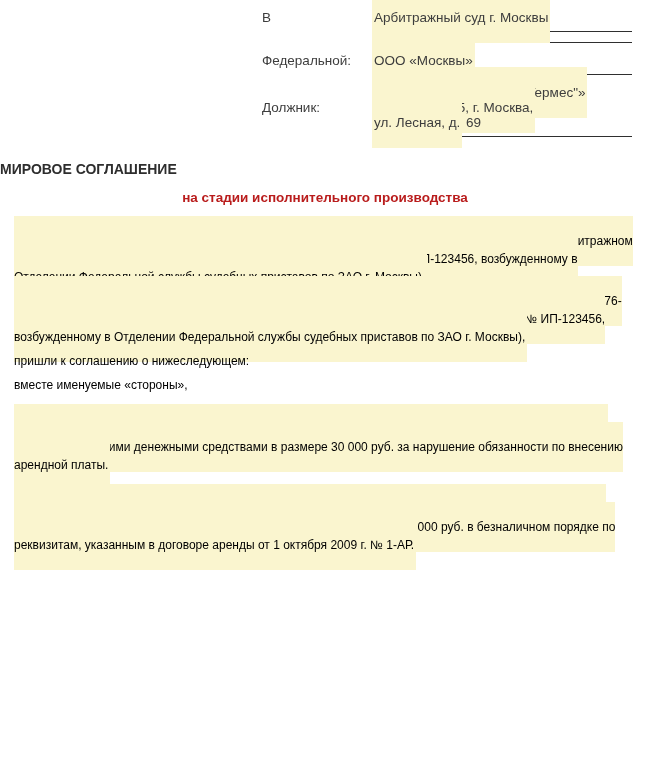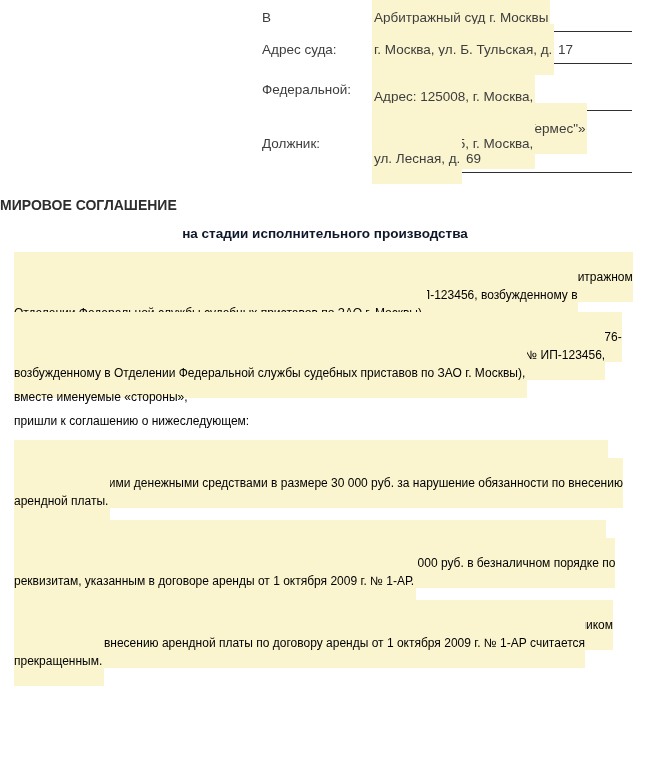--- a/index.html
+++ b/index.html
@@ -48,21 +48,21 @@
     font-size: 14px;
     font-weight: bold;
     color: #2d2d2d;
     line-height: 17px;
   }
   .subtitle {
     margin: 12px 0 0 0;
     text-align: center;
     font-size: 13.5px;
     font-weight: bold;
-    color: #0f172a;
+    color: #b91c1c;
     line-height: 15px;
   }
 
   
   .bodytext {
     margin: 27px 16px 0 14px;
     font-size: 12px;
     line-height: 18px;
     color: #000000;
   }
@@ -77,33 +77,26 @@
   <div class="header">
 
     <div class="hrow">
       <div class="hlabel">В</div>
       <div class="hvalue">
         <div class="vline"><span class="hl">Арбитражный суд г. Москвы</span><span class="suffix"></span></div>
       </div>
     </div>
     <div class="rule"></div>
 
-    <div class="hrow">
-      <div class="hlabel">Адрес суда:</div>
-      <div class="hvalue">
-        <div class="vline"><span class="hl">г. Москва, ул. Б. Тульская, д.</span><span class="suffix"> 17</span></div>
-      </div>
-    </div>
     <div class="rule"></div>
 
     <div class="hrow">
       <div class="hlabel">Федеральной:</div>
       <div class="hvalue">
         <div class="vline"><span class="hl">ООО «Москвы»</span><span class="suffix"></span></div>
-        <div class="vline"><span class="hl">Адрес: 125008, г. Москва,</span><span class="suffix"></span></div>
       </div>
     </div>
     <div class="rule"></div>
 
     <div class="hrow">
       <div class="hlabel">Должник:</div>
       <div class="hvalue">
         <div class="vline"><span class="hl">ООО «Торговая фирма "Гермес"»</span><span class="suffix"></span></div>
         <div class="vline"><span class="hl">Адрес: 104055, г. Москва,</span><span class="suffix"></span></div>
         <div class="vline"><span class="hl">ул. Лесная, д.</span><span class="suffix"> 69</span></div>
@@ -115,26 +108,25 @@
 
   <div class="title">МИРОВОЕ СОГЛАШЕНИЕ</div>
   <div class="subtitle">на стадии исполнительного производства</div>
 
   <div class="bodytext">
 
     <p><span class="hl">Общество с ограниченной ответственностью «Альфа» (истец по делу № А40-327/76-87-99876 в Арбитражном суде города Москвы; взыскатель по исполнительному производству № ИП-123456, возбужденному в Отделении Федеральной службы судебных приставов по ЗАО г. Москвы),</span></p>
 
     <p><span class="hl">и общество с ограниченной ответственностью «Торговая фирма "Гермес"» (ответчик по делу № А40-327/76-87-99876 в Арбитражном суде города Москвы, должник по исполнительному производству № ИП-123456, возбужденному в Отделении Федеральной службы судебных приставов по ЗАО г. Москвы),</span></p>
 
+    <p><span>пришли к соглашению о нижеследующем:</span></p>
+
     <p><span>вместе именуемые «стороны»,</span></p>
-
-    <p><span>пришли к соглашению о нижеследующем:</span></p>
 
     <p class="clause"><span class="hl">1. Взыскатель отказывается от требований о взыскании неустойки в размере 100 000 руб. и процентов за пользование чужими денежными средствами в размере 30 000 руб. за нарушение обязанности по внесению арендной платы.</span></p>
 
     <p class="clause"><span class="hl">2. Должник обязуется в течение 10 банковских дней после утверждения мирового соглашения выплатить взыскателю сумму основного долга по арендной плате в размере 1 000 000 руб. в безналичном порядке по реквизитам, указанным в договоре аренды от 1 октября 2009 г. № 1-АР.</span></p>
 
 
-    <p class="clause"><span class="hl">4. С момента утверждения мирового соглашения спор между сторонами по поводу нарушения ответчиком обязанности по внесению арендной платы по договору аренды от 1 октября 2009 г. № 1-АР считается прекращенным.</span></p>
 
   </div>
 
 </div>
 
 </body></html>

